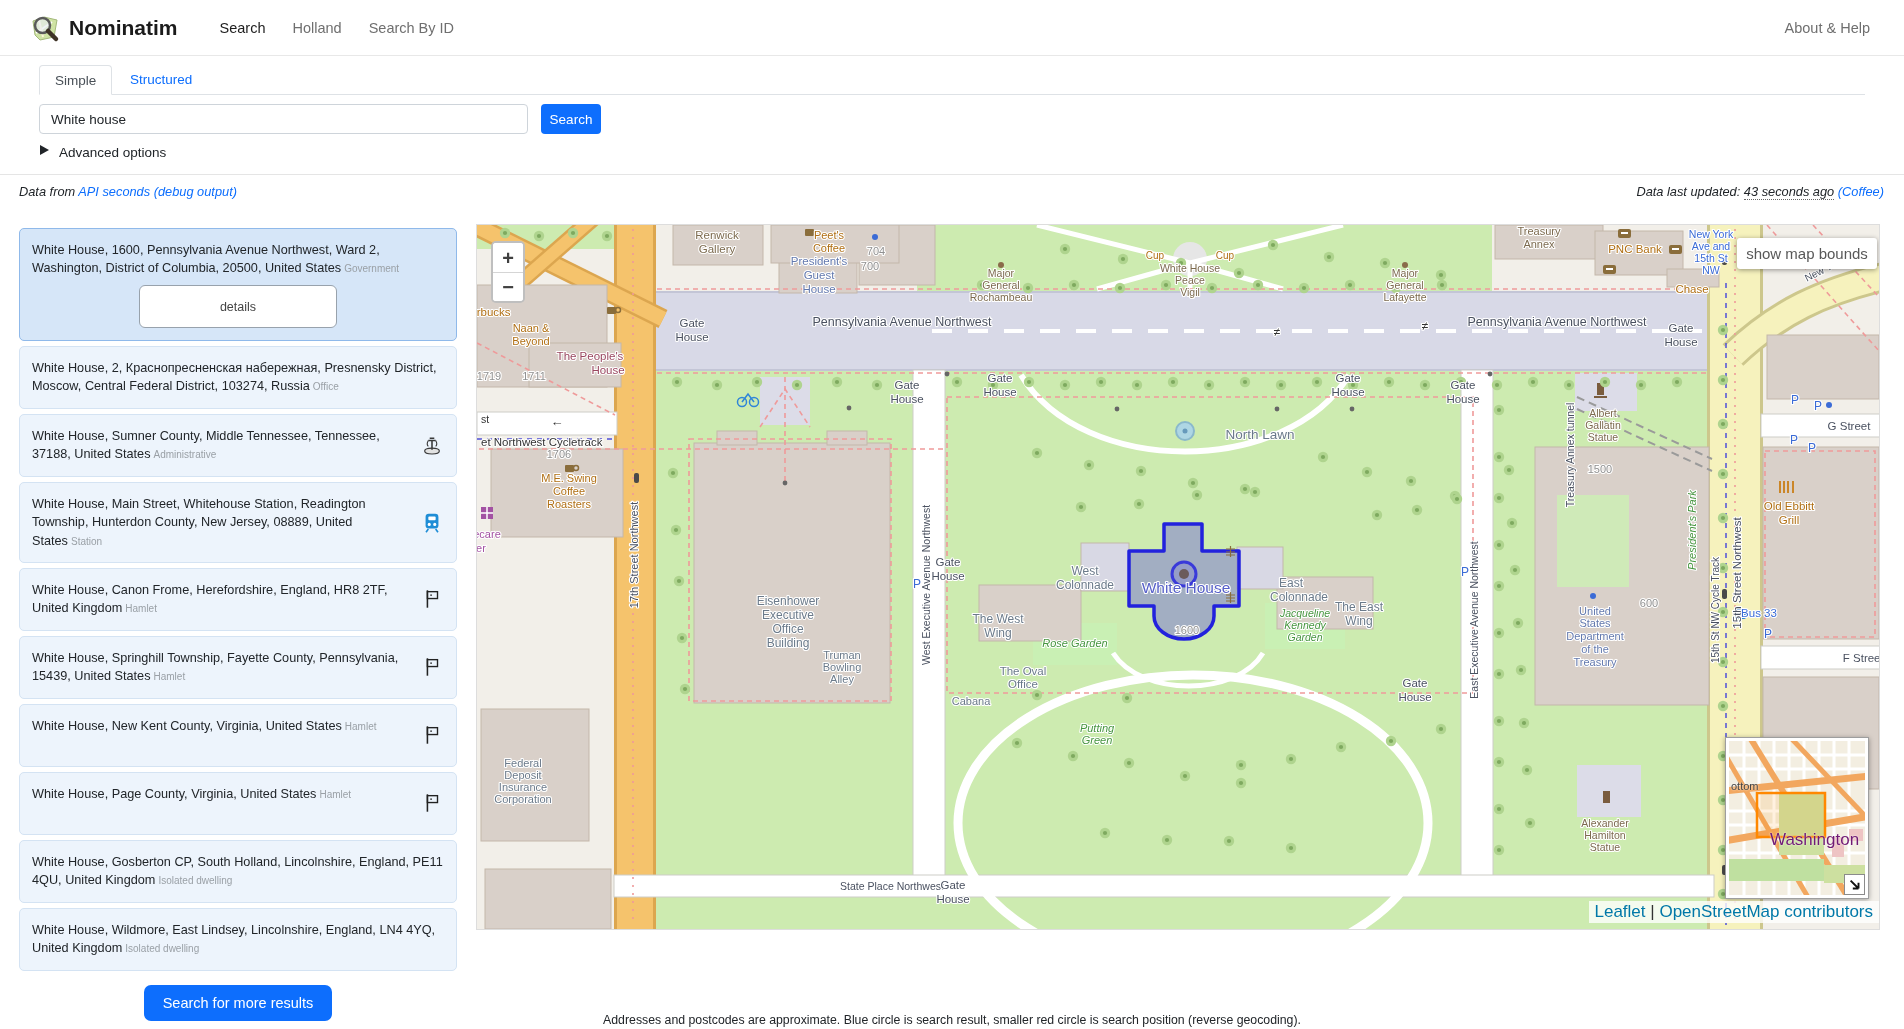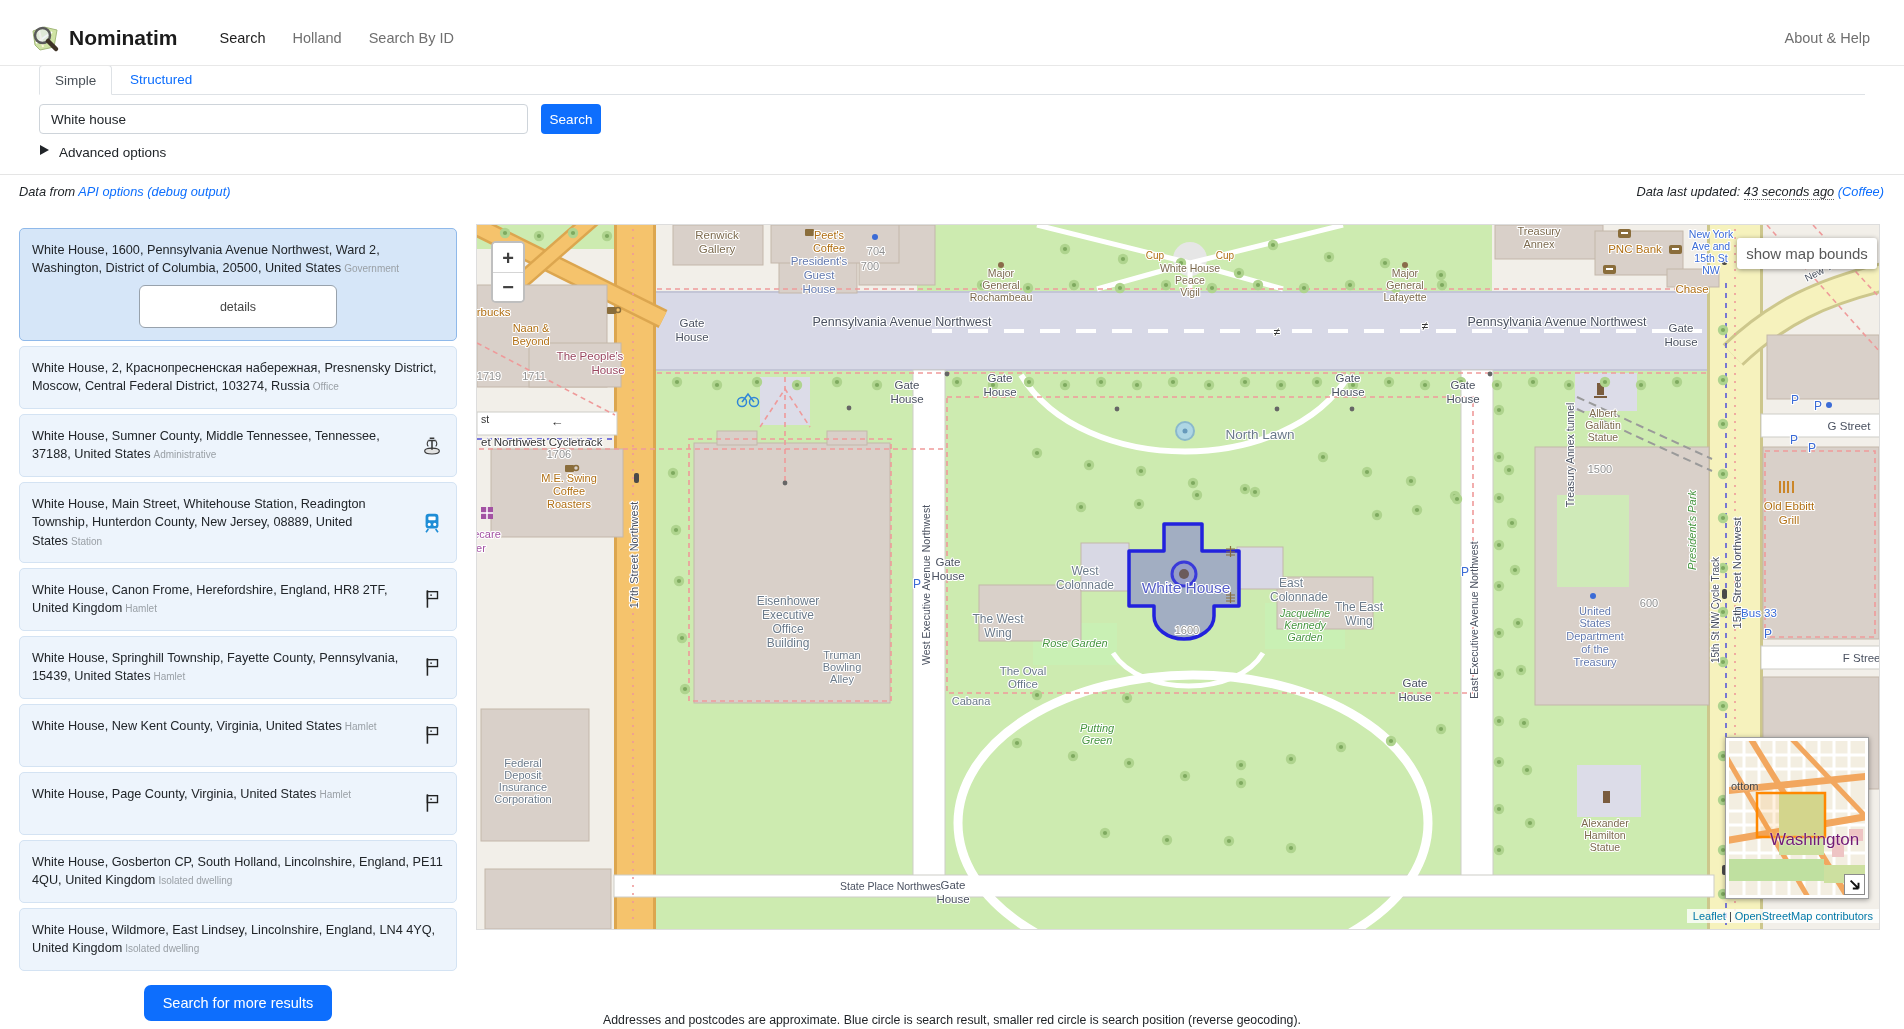--- a/index.html
+++ b/index.html
@@ -1,20 +1,20 @@
 <!DOCTYPE html>
 <html><head>
 <meta charset="utf-8">
 <style>
   *{margin:0;padding:0;box-sizing:border-box}
   html,body{width:1904px;height:1029px}
   body{position:relative;background:#fff;font-family:"Liberation Sans",sans-serif;color:#212529;overflow:hidden}
   a{text-decoration:none}
   
-  .navbar{position:absolute;top:10px;left:0;right:0;height:56px;background:#fff;border-bottom:1px solid #e8e8e8;display:flex;align-items:center;padding:0 34px 0 30px;z-index:5}
+  .navbar{position:absolute;top:0;left:0;right:0;height:56px;background:#fff;border-bottom:1px solid #e8e8e8;display:flex;align-items:center;padding:0 34px 0 30px;z-index:5}
   .brand{display:flex;align-items:center;gap:9px;margin-right:42px;cursor:pointer}
   .brand-title{font-size:21px;font-weight:700;color:#1b1b1b}
   .nav-link{font-size:14.5px;color:#6f6f6f;margin-right:27px;cursor:pointer}
   .nav-link.active{color:#1d1d1d}
   .nav-right{margin-left:auto;font-size:14.5px;color:#6f6f6f;cursor:pointer}
   
   .topsec{position:absolute;top:57px;left:0;right:0;height:118px;background:#fff;border-bottom:1px solid #e5e5e5}
   .tabs{position:absolute;left:39px;right:39px;top:8px;height:30px;border-bottom:1px solid #dee2e6}
   .tab{position:absolute;bottom:-1px;height:30px;line-height:29px;padding:0 15px;font-size:13.5px;cursor:pointer}
   .tab.active{left:0;background:#fff;border:1px solid #dee2e6;border-bottom-color:#fff;border-radius:4px 4px 0 0;color:#495057}
@@ -44,21 +44,21 @@
   .ml-transit{fill:#3b6bd6}.ml-garden{fill:#46953f;font-style:italic}.ml-num{fill:#909090}
   .ml-bblue{fill:#6379ae}.ml-area{fill:#6b7a8a}.ml-maroon{fill:#99465f}.ml-whlbl{fill:#565fc9}.ml-dark{fill:#333}
   .zoomctl{position:absolute;left:14px;top:16px;width:34px;border:2px solid rgba(0,0,0,.25);border-radius:5px;overflow:hidden;background:#fff;z-index:4}
   .zbtn{display:block;width:30px;height:29px;background:#fff;border:none;font-size:20px;font-weight:700;color:#404040;line-height:26px;cursor:pointer}
   .zbtn+.zbtn{border-top:1px solid #d5d5d5}
   .bounds-btn{position:absolute;right:2px;top:13px;width:140px;height:31px;background:#fff;border:none;border-radius:3px;box-shadow:0 1px 5px rgba(0,0,0,.4);font-size:15px;color:#585858;z-index:4;cursor:pointer}
   .minimap{position:absolute;right:10px;bottom:30px;width:144px;height:162px;background:#fff;border:1px solid #9e9e9e;padding:3px;box-shadow:0 1px 5px rgba(0,0,0,.35);z-index:4;cursor:pointer}
   .mm-label{position:absolute;left:44px;top:92px;font-size:17px;color:#701a75;text-shadow:0 0 2px #fff;z-index:2}
   .mm-partial{position:absolute;left:5px;top:42px;font-size:11px;color:#444;text-shadow:0 0 2px #fff;z-index:2}
   .mm-arrow{position:absolute;right:3px;bottom:3px;width:21px;height:21px;background:#fff;border:1px solid #8b8b8b;z-index:3;cursor:pointer;display:flex;align-items:center;justify-content:center}
-  .attrib{position:absolute;right:0;bottom:6px;background:rgba(255,255,255,.78);padding:1px 6px;font-size:11px;color:#333;z-index:4}
+  .attrib{position:absolute;right:0;bottom:6px;background:rgba(255,255,255,.78);padding:1px 6px;font-size:17px;color:#333;z-index:4}
   .attrib a{color:#0078A8}
   
   .footnote{position:absolute;left:0;right:0;bottom:2px;text-align:center;font-size:12.3px;color:#212529}
 </style>
 </head>
 <body>
 
 <div class="navbar">
   <div class="brand">
     <svg width="30" height="30" viewBox="0 0 30 30">
@@ -87,21 +87,21 @@
   </div>
   <div class="adv">
     <span class="tri"></span>
     <span>Advanced options</span>
   </div>
 </div>
 
 <div class="meta">
   <div>
     <span>Data from</span>
-    <a href="#">API options</a>
+    <a href="#">API seconds</a>
     <a href="#">(debug output)</a>
   </div>
   <div>
     <span>Data last updated:</span>
     <span class="dotted">43 seconds ago</span>
     <a href="#">(Coffee)</a>
   </div>
 </div>
 
 <div class="results">

